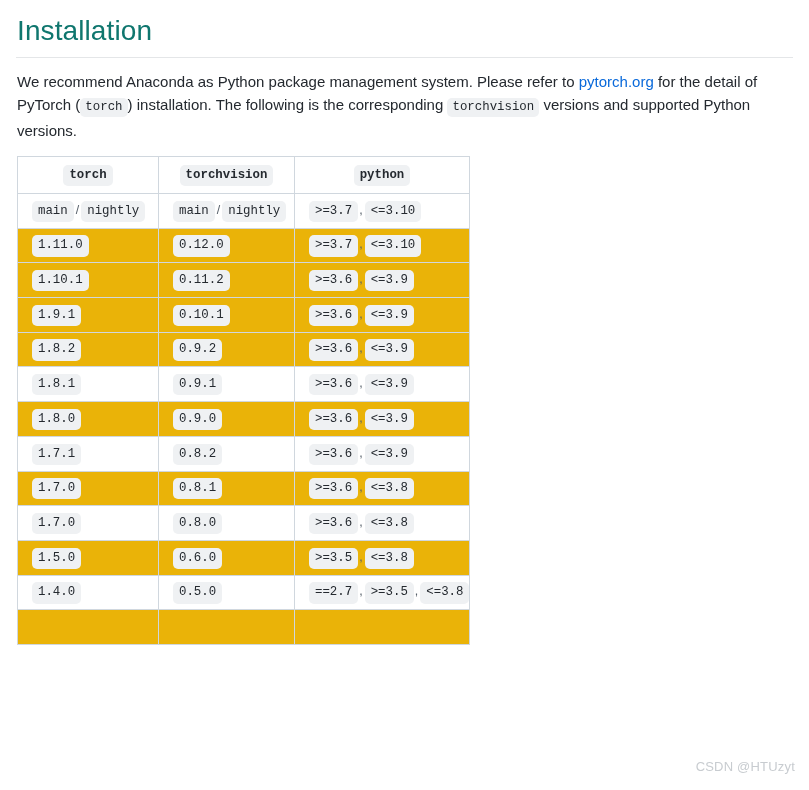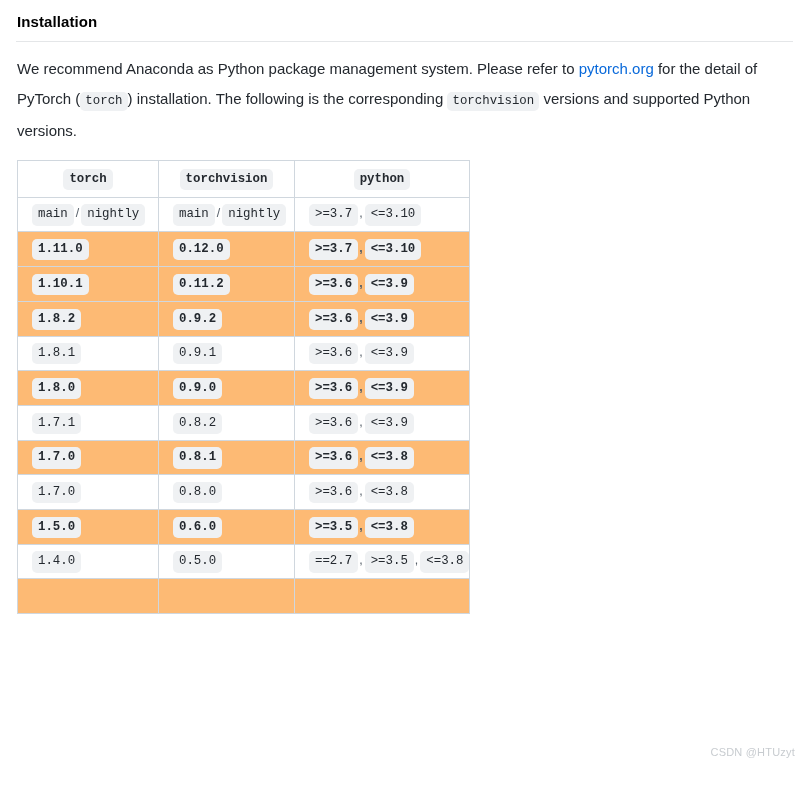--- a/index.html
+++ b/index.html
@@ -11,38 +11,38 @@
     font-family: "Liberation Sans", sans-serif;
     color: #24292f;
     overflow: hidden;
     position: relative;
   }
 
   .page { padding: 0 16px; }
 
   
   .page-title {
-    font-size: 15px;
-    font-weight: bold;
-    color: #000000;
+    font-size: 28px;
+    font-weight: normal;
+    color: #0f766e;
     margin: 13px 0 0 0;
     padding: 0 0 9px 1px;
     letter-spacing: 0.1px;
     line-height: 1.25;
   }
   .title-rule {
     height: 1px;
     background: #e4e6e8;
     margin: 0 0 12px 0;
   }
 
   
   .intro {
     font-size: 15px;
-    line-height: 30px;
+    line-height: 23px;
     color: #24292f;
     margin: 0 0 14px 1px;
     max-width: 760px;
   }
   .link {
     color: #0969da;
     text-decoration: none;
   }
   code.inline {
     font-family: "Liberation Mono", "DejaVu Sans Mono", monospace;
@@ -71,22 +71,21 @@
     padding: 0;
     height: 34.7px;
     vertical-align: middle;
   }
   table.vtable th {
     background: #ffffff;
     text-align: center;
     height: 37px;
   }
   table.vtable tbody tr.alt td {
-    background: #fdba74;
-    font-weight: bold;
+    background: #eab308;
   }
   .cellpad { padding: 0 14px; white-space: nowrap; }
   .cellpad.center { padding: 0; text-align: center; }
 
   code.tag {
     font-family: "Liberation Mono", "DejaVu Sans Mono", monospace;
     font-size: 12.4px;
     background: #eff1f3;
     border-radius: 5px;
     padding: 3px 6px 4px 6px;
@@ -96,22 +95,22 @@
     line-height: 1.15;
   }
   code.tag.bold { font-weight: bold; }
   .sep { color: #57606a; font-size: 12.4px; padding: 0 2px; }
   .comma { color: #57606a; font-size: 12.4px; padding: 0 2px 0 1px; }
 
   
   .watermark {
     position: absolute;
     right: 14px;
-    bottom: 32px;
-    font-size: 11px;
+    bottom: 16px;
+    font-size: 13px;
     color: #c8ccd0;
     letter-spacing: 0.2px;
     user-select: none;
   }
 </style>
 </head>
 <body>
 
 <div class="page">
 
@@ -151,20 +150,25 @@
           <td><span class="cellpad"><code class="tag">1.11.0</code></span></td>
           <td><span class="cellpad"><code class="tag">0.12.0</code></span></td>
           <td><span class="cellpad"><code class="tag">&gt;=3.7</code><span class="comma">,</span><code class="tag">&lt;=3.10</code></span></td>
         </tr>
         <tr class="alt">
           <td><span class="cellpad"><code class="tag">1.10.1</code></span></td>
           <td><span class="cellpad"><code class="tag">0.11.2</code></span></td>
           <td><span class="cellpad"><code class="tag">&gt;=3.6</code><span class="comma">,</span><code class="tag">&lt;=3.9</code></span></td>
         </tr>
         <tr class="alt">
+          <td><span class="cellpad"><code class="tag">1.9.1</code></span></td>
+          <td><span class="cellpad"><code class="tag">0.10.1</code></span></td>
+          <td><span class="cellpad"><code class="tag">&gt;=3.6</code><span class="comma">,</span><code class="tag">&lt;=3.9</code></span></td>
+        </tr>
+        <tr class="alt">
           <td><span class="cellpad"><code class="tag">1.8.2</code></span></td>
           <td><span class="cellpad"><code class="tag">0.9.2</code></span></td>
           <td><span class="cellpad"><code class="tag">&gt;=3.6</code><span class="comma">,</span><code class="tag">&lt;=3.9</code></span></td>
         </tr>
         <tr>
           <td><span class="cellpad"><code class="tag">1.8.1</code></span></td>
           <td><span class="cellpad"><code class="tag">0.9.1</code></span></td>
           <td><span class="cellpad"><code class="tag">&gt;=3.6</code><span class="comma">,</span><code class="tag">&lt;=3.9</code></span></td>
         </tr>
         <tr class="alt">

